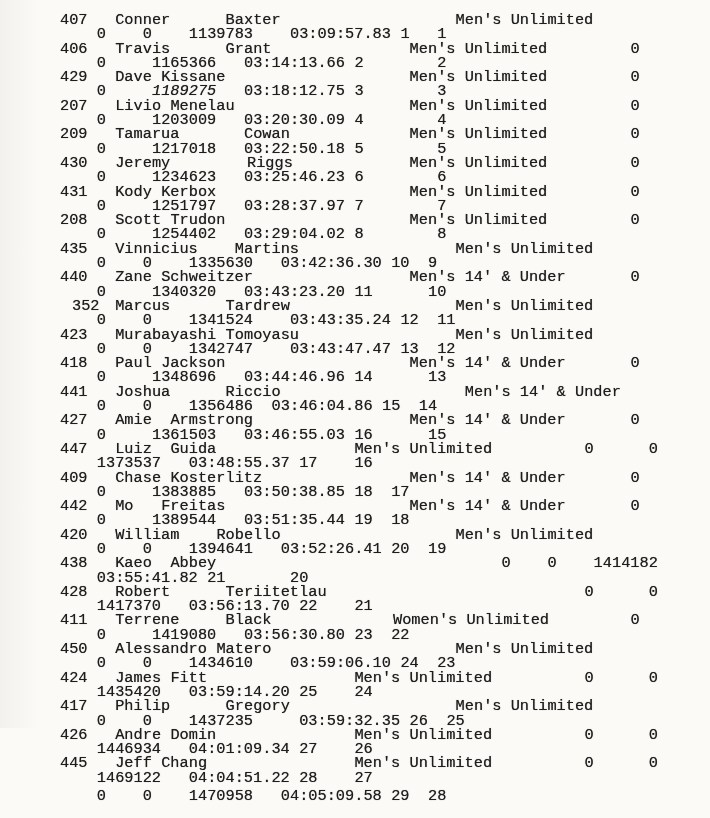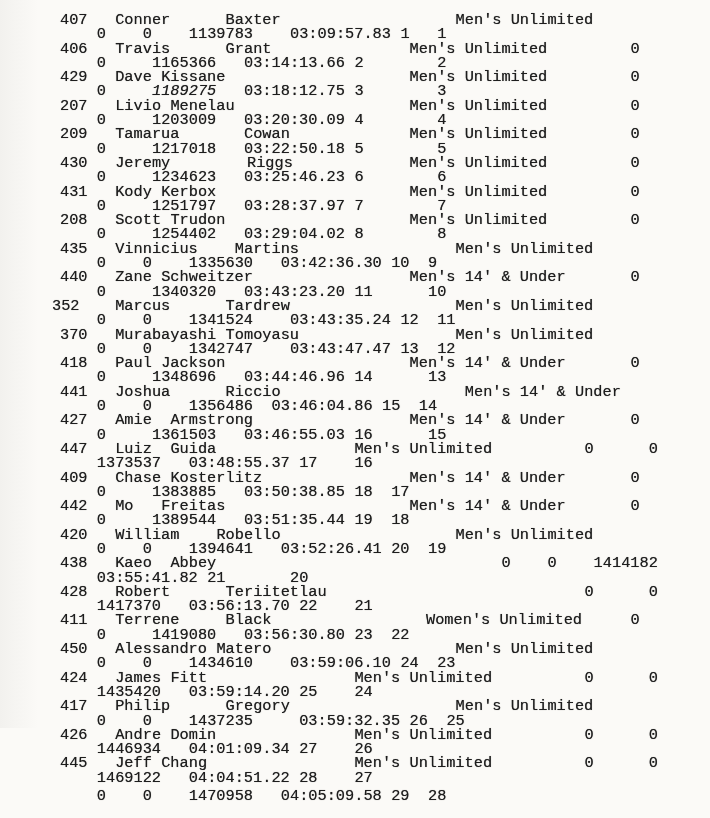--- a/index.html
+++ b/index.html
@@ -67,25 +67,25 @@
       </div>
       <div class="entry">
         <div class="line"><span class="tok" style="left: 60px;">435</span><span class="tok" style="left: 115.2px;">Vinnicius</span><span class="tok" style="left: 234.8px;">Martins</span><span class="tok" style="left: 455.6px;">Men's Unlimited</span></div>
         <div class="line"><span class="tok" style="left: 96.8px;">0</span><span class="tok" style="left: 142.8px;">0</span><span class="tok" style="left: 188.8px;">1335630</span><span class="tok" style="left: 280.8px;">03:42:36.30</span><span class="tok" style="left: 391.2px;">10</span><span class="tok" style="left: 428px;">9</span></div>
       </div>
       <div class="entry">
         <div class="line"><span class="tok" style="left: 60px;">440</span><span class="tok" style="left: 115.2px;">Zane</span><span class="tok" style="left: 161.2px;">Schweitzer</span><span class="tok" style="left: 409.6px;">Men's 14' &amp; Under</span><span class="tok" style="left: 630.4px;">0</span></div>
         <div class="line"><span class="tok" style="left: 96.8px;">0</span><span class="tok" style="left: 152px;">1340320</span><span class="tok" style="left: 244px;">03:43:23.20</span><span class="tok" style="left: 354.4px;">11</span><span class="tok" style="left: 428px;">10</span></div>
       </div>
       <div class="entry">
-        <div class="line"><span class="tok" style="left: 52px;">352</span><span class="tok" style="left: 115.2px;">Marcus</span><span class="tok" style="left: 225.6px;">Tardrew</span><span class="tok" style="left: 455.6px;">Men's Unlimited</span></div>
+        <div class="line"><span class="tok" style="left: 72px;">352</span><span class="tok" style="left: 115.2px;">Marcus</span><span class="tok" style="left: 225.6px;">Tardrew</span><span class="tok" style="left: 455.6px;">Men's Unlimited</span></div>
         <div class="line"><span class="tok" style="left: 96.8px;">0</span><span class="tok" style="left: 142.8px;">0</span><span class="tok" style="left: 188.8px;">1341524</span><span class="tok" style="left: 290px;">03:43:35.24</span><span class="tok" style="left: 400.4px;">12</span><span class="tok" style="left: 437.2px;">11</span></div>
       </div>
       <div class="entry">
-        <div class="line"><span class="tok" style="left: 60px;">370</span><span class="tok" style="left: 115.2px;">Murabayashi</span><span class="tok" style="left: 225.6px;">Tomoyasu</span><span class="tok" style="left: 455.6px;">Men's Unlimited</span></div>
+        <div class="line"><span class="tok" style="left: 60px;">423</span><span class="tok" style="left: 115.2px;">Murabayashi</span><span class="tok" style="left: 225.6px;">Tomoyasu</span><span class="tok" style="left: 455.6px;">Men's Unlimited</span></div>
         <div class="line"><span class="tok" style="left: 96.8px;">0</span><span class="tok" style="left: 142.8px;">0</span><span class="tok" style="left: 188.8px;">1342747</span><span class="tok" style="left: 290px;">03:43:47.47</span><span class="tok" style="left: 400.4px;">13</span><span class="tok" style="left: 437.2px;">12</span></div>
       </div>
       <div class="entry">
         <div class="line"><span class="tok" style="left: 60px;">418</span><span class="tok" style="left: 115.2px;">Paul</span><span class="tok" style="left: 161.2px;">Jackson</span><span class="tok" style="left: 409.6px;">Men's 14' &amp; Under</span><span class="tok" style="left: 630.4px;">0</span></div>
         <div class="line"><span class="tok" style="left: 96.8px;">0</span><span class="tok" style="left: 152px;">1348696</span><span class="tok" style="left: 244px;">03:44:46.96</span><span class="tok" style="left: 354.4px;">14</span><span class="tok" style="left: 428px;">13</span></div>
       </div>
       <div class="entry">
         <div class="line"><span class="tok" style="left: 60px;">441</span><span class="tok" style="left: 115.2px;">Joshua</span><span class="tok" style="left: 225.6px;">Riccio</span><span class="tok" style="left: 464.8px;">Men's 14' &amp; Under</span></div>
         <div class="line"><span class="tok" style="left: 96.8px;">0</span><span class="tok" style="left: 142.8px;">0</span><span class="tok" style="left: 188.8px;">1356486</span><span class="tok" style="left: 271.6px;">03:46:04.86</span><span class="tok" style="left: 382px;">15</span><span class="tok" style="left: 418.8px;">14</span></div>
       </div>
@@ -111,21 +111,21 @@
       </div>
       <div class="entry">
         <div class="line"><span class="tok" style="left: 60px;">438</span><span class="tok" style="left: 115.2px;">Kaeo</span><span class="tok" style="left: 170.4px;">Abbey</span><span class="tok" style="left: 501.6px;">0</span><span class="tok" style="left: 547.6px;">0</span><span class="tok" style="left: 593.6px;">1414182</span></div>
         <div class="line"><span class="tok" style="left: 96.8px;">03:55:41.82</span><span class="tok" style="left: 207.2px;">21</span><span class="tok" style="left: 290px;">20</span></div>
       </div>
       <div class="entry">
         <div class="line"><span class="tok" style="left: 60px;">428</span><span class="tok" style="left: 115.2px;">Robert</span><span class="tok" style="left: 225.6px;">Teriitetlau</span><span class="tok" style="left: 584.4px;">0</span><span class="tok" style="left: 648.8px;">0</span></div>
         <div class="line"><span class="tok" style="left: 96.8px;">1417370</span><span class="tok" style="left: 188.8px;">03:56:13.70</span><span class="tok" style="left: 299.2px;">22</span><span class="tok" style="left: 354.4px;">21</span></div>
       </div>
       <div class="entry">
-        <div class="line"><span class="tok" style="left: 60px;">411</span><span class="tok" style="left: 115.2px;">Terrene</span><span class="tok" style="left: 225.6px;">Black</span><span class="tok" style="left: 426px;">Women's Unlimited</span><span class="tok" style="left: 630.4px;">0</span></div>
+        <div class="line"><span class="tok" style="left: 60px;">411</span><span class="tok" style="left: 115.2px;">Terrene</span><span class="tok" style="left: 225.6px;">Black</span><span class="tok" style="left: 393px;">Women's Unlimited</span><span class="tok" style="left: 630.4px;">0</span></div>
         <div class="line"><span class="tok" style="left: 96.8px;">0</span><span class="tok" style="left: 152px;">1419080</span><span class="tok" style="left: 244px;">03:56:30.80</span><span class="tok" style="left: 354.4px;">23</span><span class="tok" style="left: 391.2px;">22</span></div>
       </div>
       <div class="entry">
         <div class="line"><span class="tok" style="left: 60px;">450</span><span class="tok" style="left: 115.2px;">Alessandro</span><span class="tok" style="left: 216.4px;">Matero</span><span class="tok" style="left: 455.6px;">Men's Unlimited</span></div>
         <div class="line"><span class="tok" style="left: 96.8px;">0</span><span class="tok" style="left: 142.8px;">0</span><span class="tok" style="left: 188.8px;">1434610</span><span class="tok" style="left: 290px;">03:59:06.10</span><span class="tok" style="left: 400.4px;">24</span><span class="tok" style="left: 437.2px;">23</span></div>
       </div>
       <div class="entry">
         <div class="line"><span class="tok" style="left: 60px;">424</span><span class="tok" style="left: 115.2px;">James</span><span class="tok" style="left: 170.4px;">Fitt</span><span class="tok" style="left: 354.4px;">Men's Unlimited</span><span class="tok" style="left: 584.4px;">0</span><span class="tok" style="left: 648.8px;">0</span></div>
         <div class="line"><span class="tok" style="left: 96.8px;">1435420</span><span class="tok" style="left: 188.8px;">03:59:14.20</span><span class="tok" style="left: 299.2px;">25</span><span class="tok" style="left: 354.4px;">24</span></div>
       </div>

